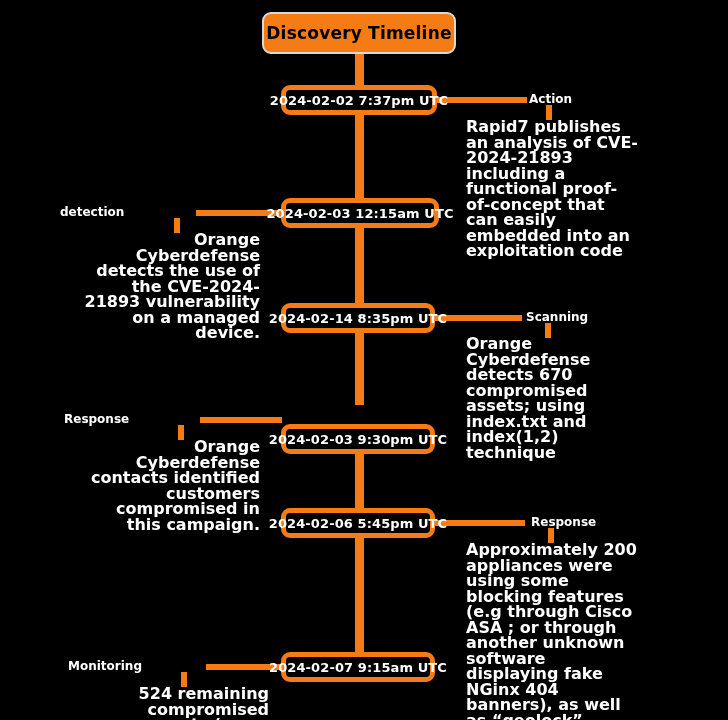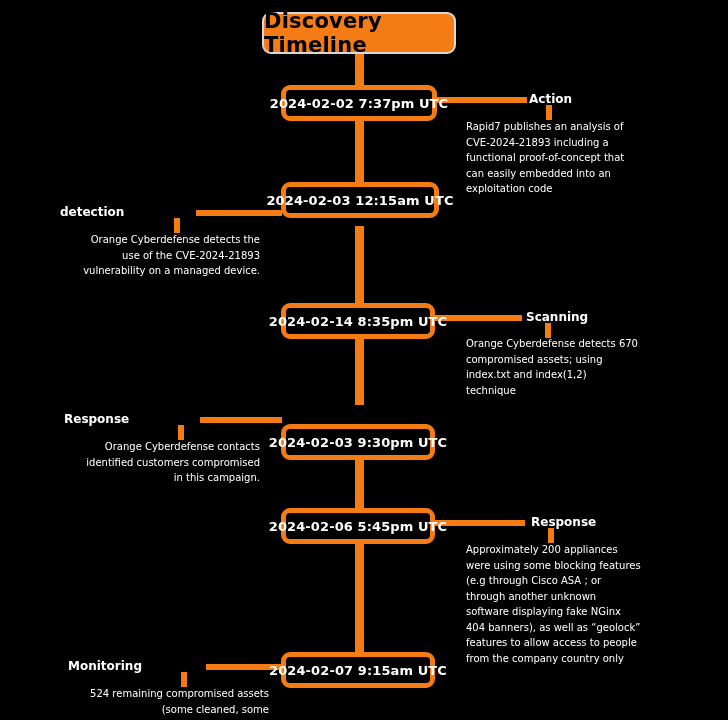--- a/index.html
+++ b/index.html
@@ -30,37 +30,37 @@
     width: 194px;
     height: 42px;
     box-sizing: border-box;
     background: #F57C15;
     border: 2px solid #d8d8d8;
     border-radius: 9px;
     display: flex;
     align-items: center;
     justify-content: center;
     color: #000000;
-    font-size: 21px;
+    font-size: 17px;
     font-weight: bold;
     letter-spacing: 0.2px;
   }
 
   
   .spine {
     position: absolute;
     left: 355px;
     width: 9px;
     background: #F57C15;
   }
 
   
   .node-box {
     position: absolute;
-    height: 36px;
+    height: 30px;
     box-sizing: border-box;
     background: #000000;
     border: 5px solid #F57C15;
     border-radius: 9px;
     display: flex;
     align-items: center;
     justify-content: center;
     color: #ffffff;
     font-size: 13px;
     font-weight: bold;
@@ -92,22 +92,22 @@
     font-weight: bold;
     white-space: nowrap;
     z-index: 2;
   }
   .branch-label.right { text-align: left; }
   .branch-label.left  { }
 
   .branch-text {
     position: absolute;
     color: #ffffff;
-    font-size: 10px;
-    font-weight: normal;
+    font-size: 16px;
+    font-weight: bold;
     line-height: 15.5px;
     z-index: 2;
   }
   .branch-text.right { text-align: left; }
   .branch-text.left  { text-align: right; }
 </style>
 </head>
 <body>
 
 <div id="canvas">
@@ -124,21 +124,21 @@
   </div>
 
   <div class="node-box" style="left:281px;top:85px;width:156px;">
     <span>2024-02-02 7:37pm UTC</span>
   </div>
   <div class="h-conn" style="left:437px;top:97px;width:90px;"></div>
   <div class="tick" style="left:546px;top:105px;"></div>
   <div class="branch-label right" style="left:529px;top:92px;">Action</div>
   <div class="branch-text right" style="left:466px;top:119px;width:172px;">Rapid7 publishes an analysis of CVE-2024-21893 including a functional proof-of-concept that can easily embedded into an exploitation code</div>
 
-  <div class="node-box" style="left:281px;top:182px;width:158px;">
+  <div class="node-box" style="left:281px;top:198px;width:158px;">
     <span>2024-02-03 12:15am UTC</span>
   </div>
   <div class="h-conn" style="left:196px;top:210px;width:86px;"></div>
   <div class="tick" style="left:174px;top:218px;"></div>
   <div class="branch-label left" style="left:60px;top:205px;width:132px;">detection</div>
   <div class="branch-text left" style="left:82px;top:232px;width:178px;">Orange  Cyberdefense detects the use of the  CVE-2024-21893 vulnerability on a managed device.</div>
 
   <div class="node-box" style="left:281px;top:303px;width:154px;">
     <span>2024-02-14 8:35pm UTC</span>
   </div>

